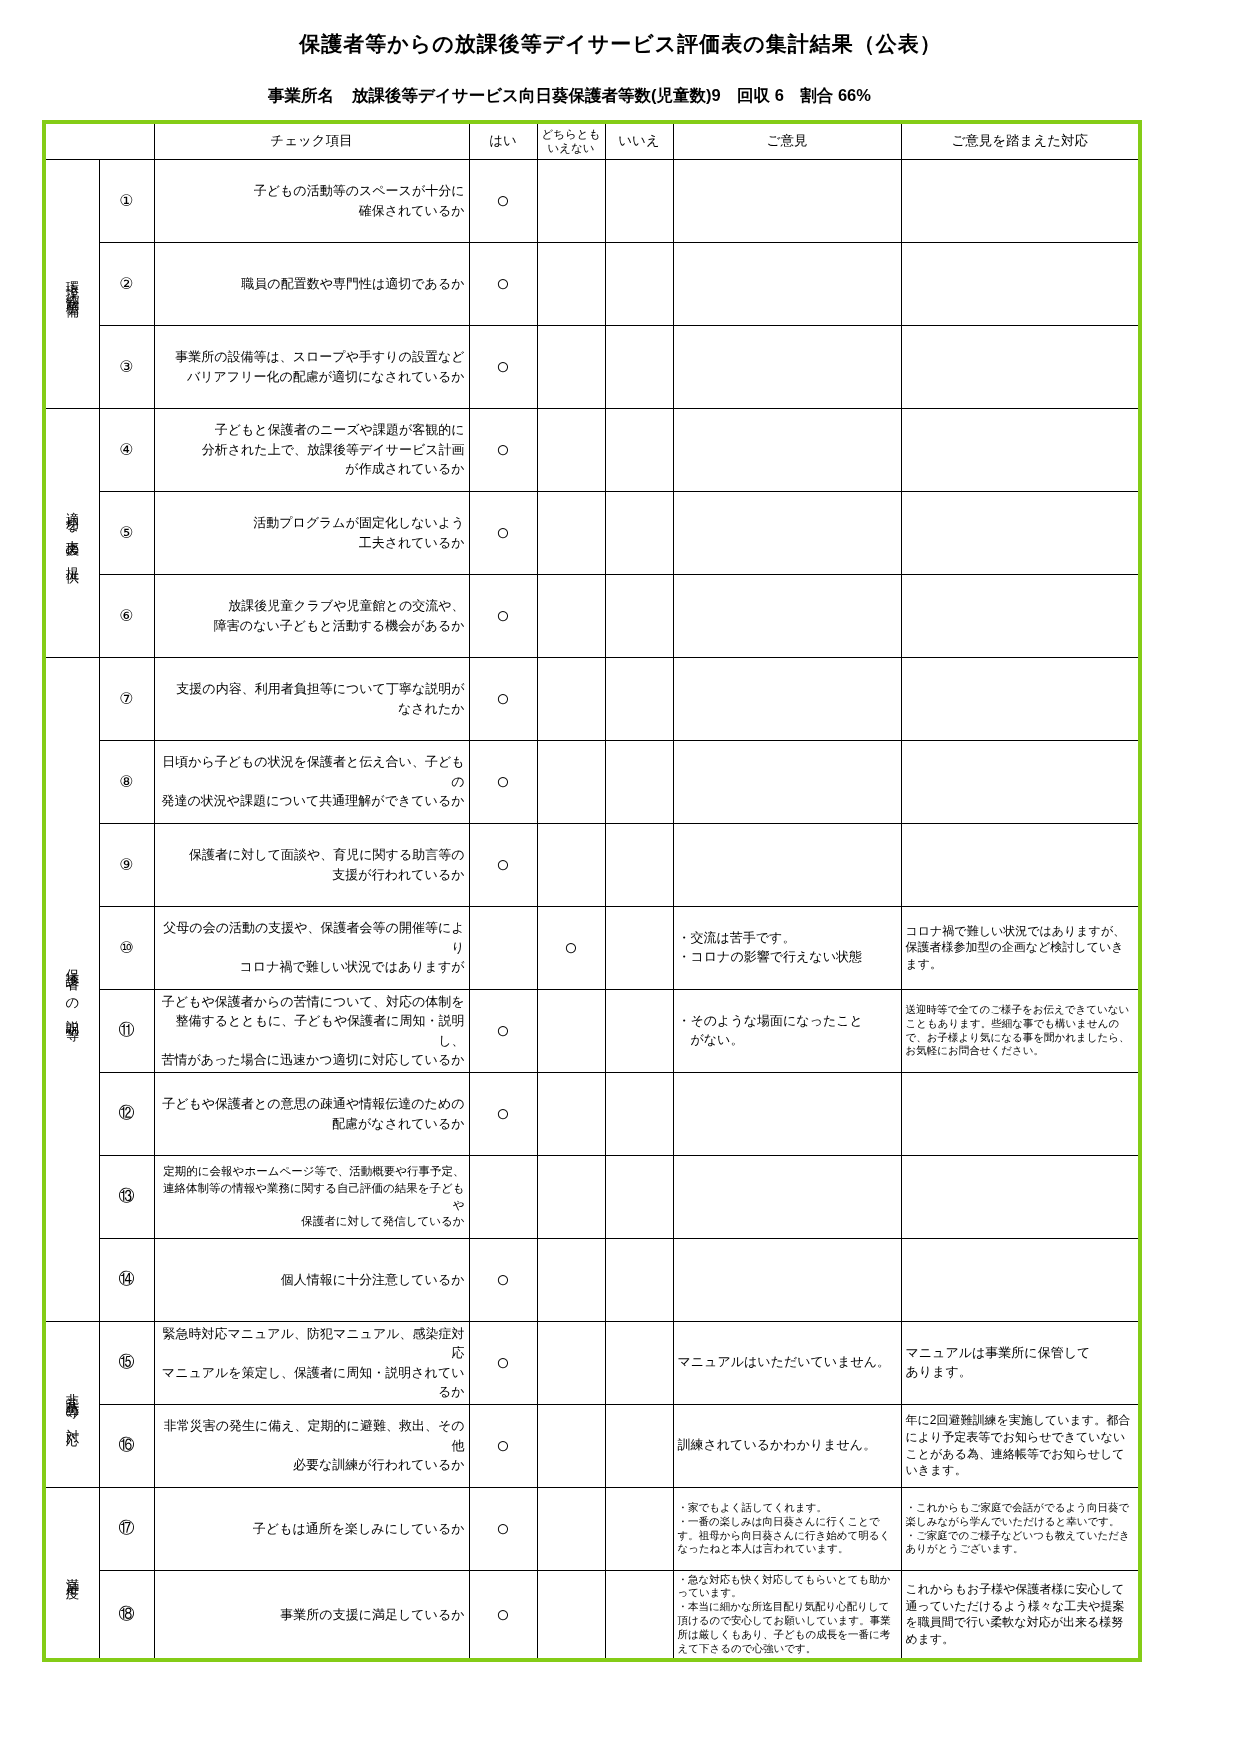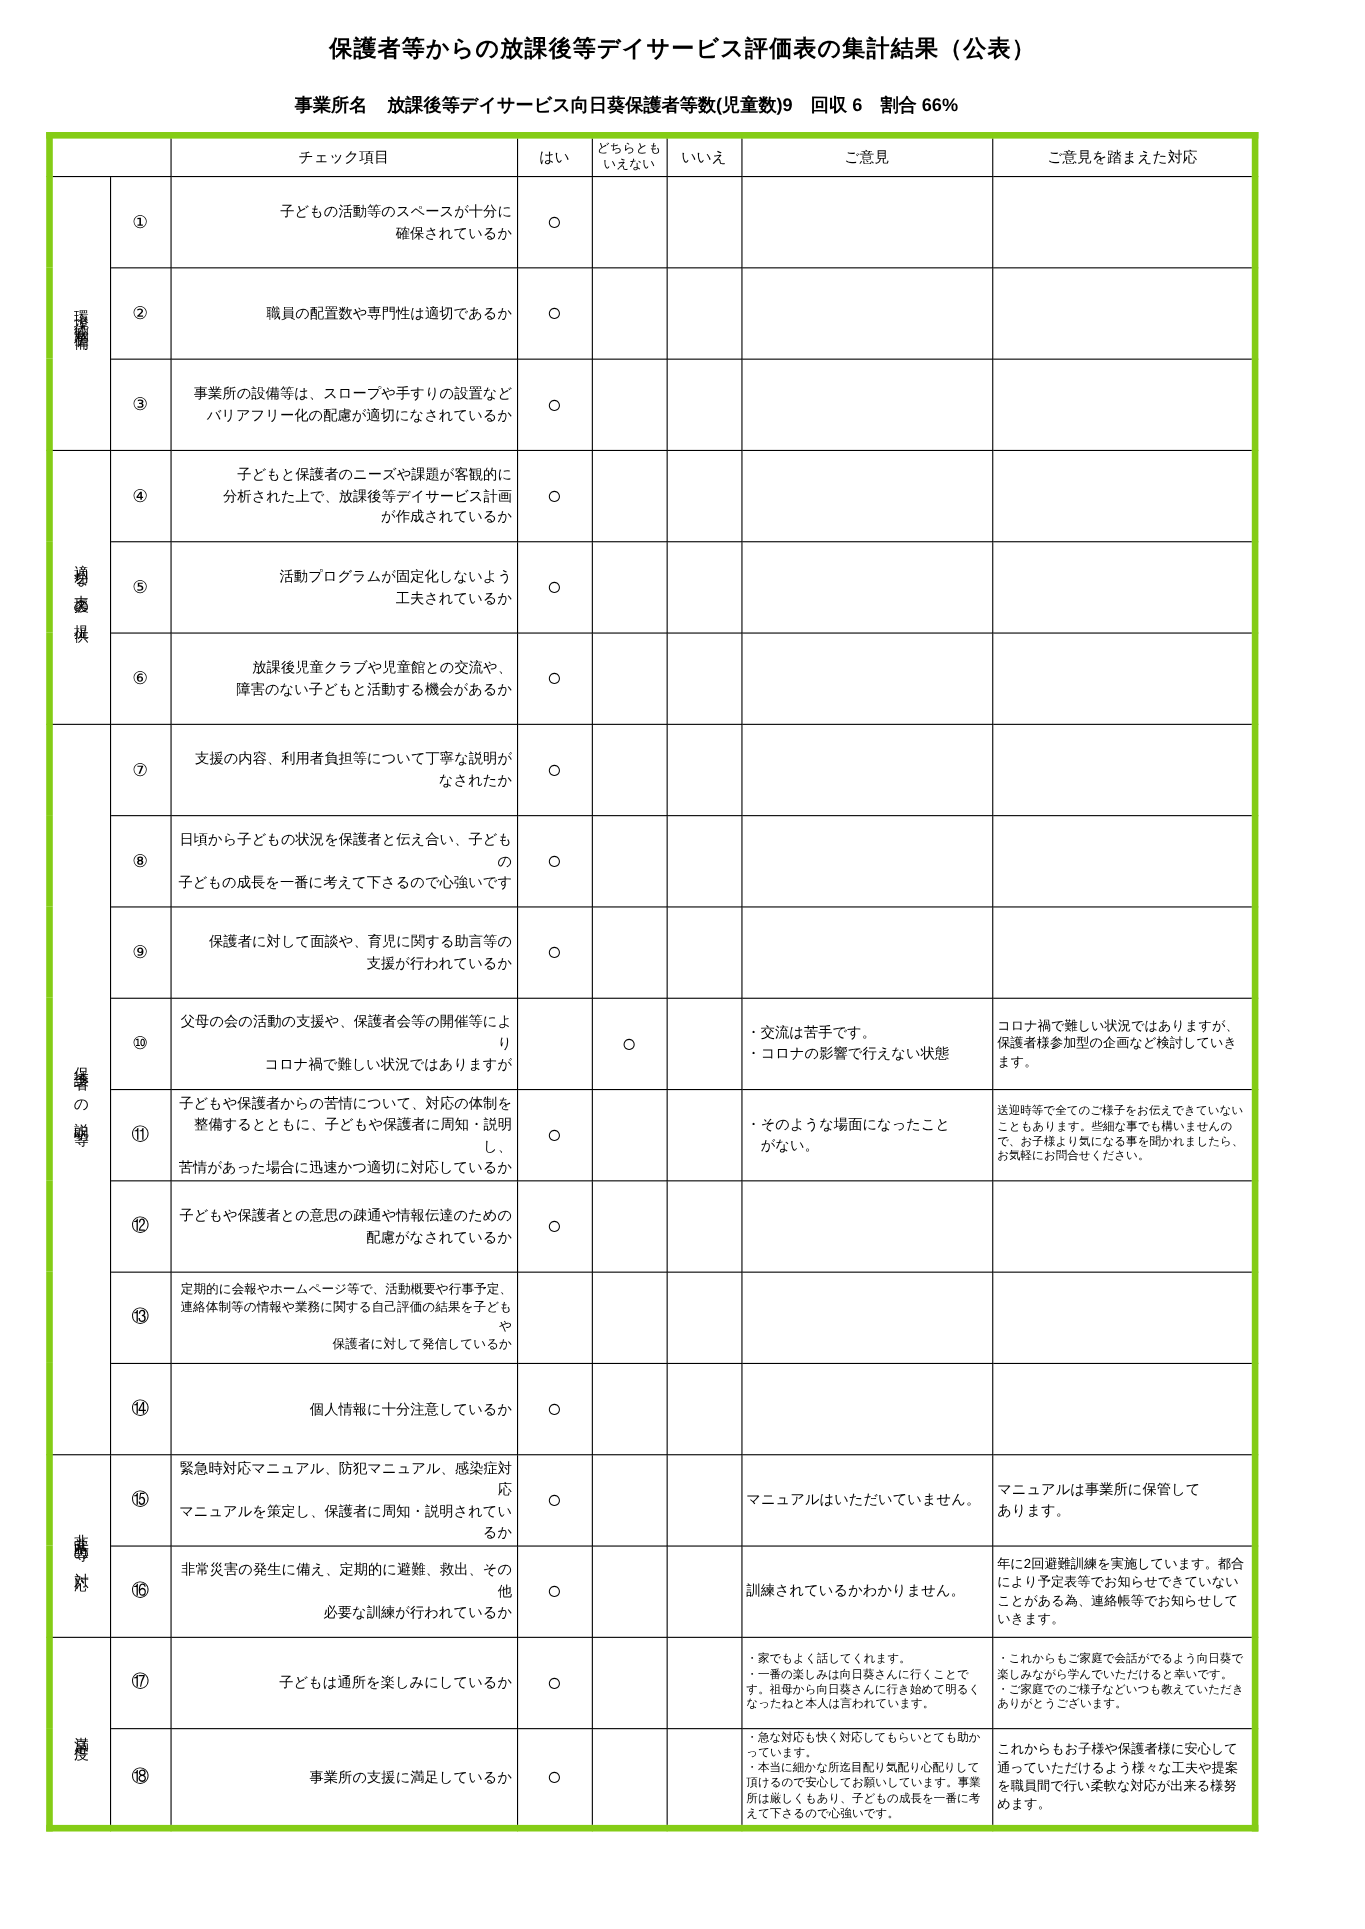--- a/index.html
+++ b/index.html
@@ -15,21 +15,21 @@
   }
   .info-row{
     display:flex;justify-content:center;align-items:baseline;
     margin:27px 42px 13px 40px;font-weight:700;
   }
   .biz{font-size:16.5px;}
   .biz .lbl{margin-right:18px;}
   .stats{font-size:16.5px;margin-right:100px;}
   table.eval{
     border-collapse:collapse;table-layout:fixed;
-    margin-left:42px;border:6px solid #84cc16;
+    margin-left:42px;border:4px solid #84cc16;
   }
   table.eval th, table.eval td{
     border:1px solid #000;overflow:hidden;vertical-align:middle;
     padding:2px 4px;box-sizing:border-box;
   }
   thead tr{height:37px;}
   tbody tr{height:83px;}
   th{font-size:13.5px;font-weight:400;text-align:center;}
   th.hdr-neither{font-size:11.5px;line-height:1.25;white-space:pre-line;padding:0;}
   td.cat-cell{
@@ -162,21 +162,21 @@
 なされたか</td>
           <td class="ans-cell">○</td>
           <td class="ans-cell"></td>
           <td class="ans-cell"></td>
           <td class="op-cell"></td>
           <td class="resp-cell"></td>
         </tr>
         <tr>
           <td class="num-cell">⑧</td>
           <td class="item-cell">日頃から子どもの状況を保護者と伝え合い、子どもの
-子どもの成長を一番に考えて下さるので心強いです</td>
+発達の状況や課題について共通理解ができているか</td>
           <td class="ans-cell">○</td>
           <td class="ans-cell"></td>
           <td class="ans-cell"></td>
           <td class="op-cell"></td>
           <td class="resp-cell"></td>
         </tr>
         <tr>
           <td class="num-cell">⑨</td>
           <td class="item-cell">保護者に対して面談や、育児に関する助言等の
 支援が行われているか</td>

